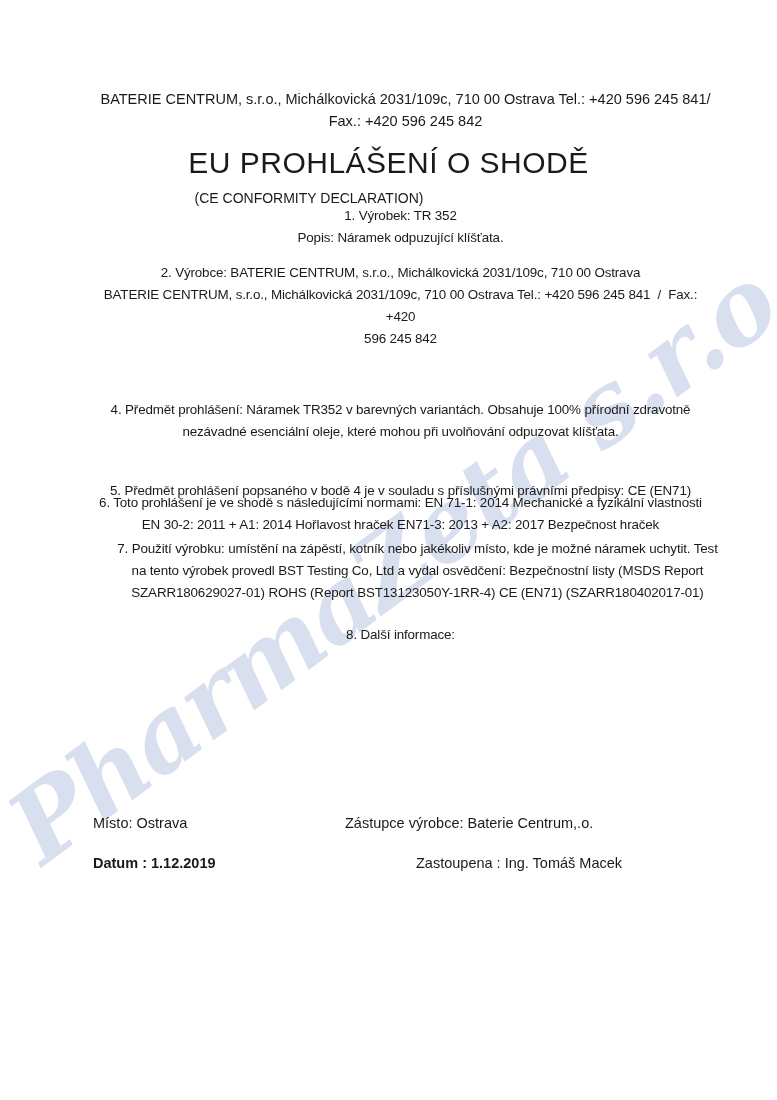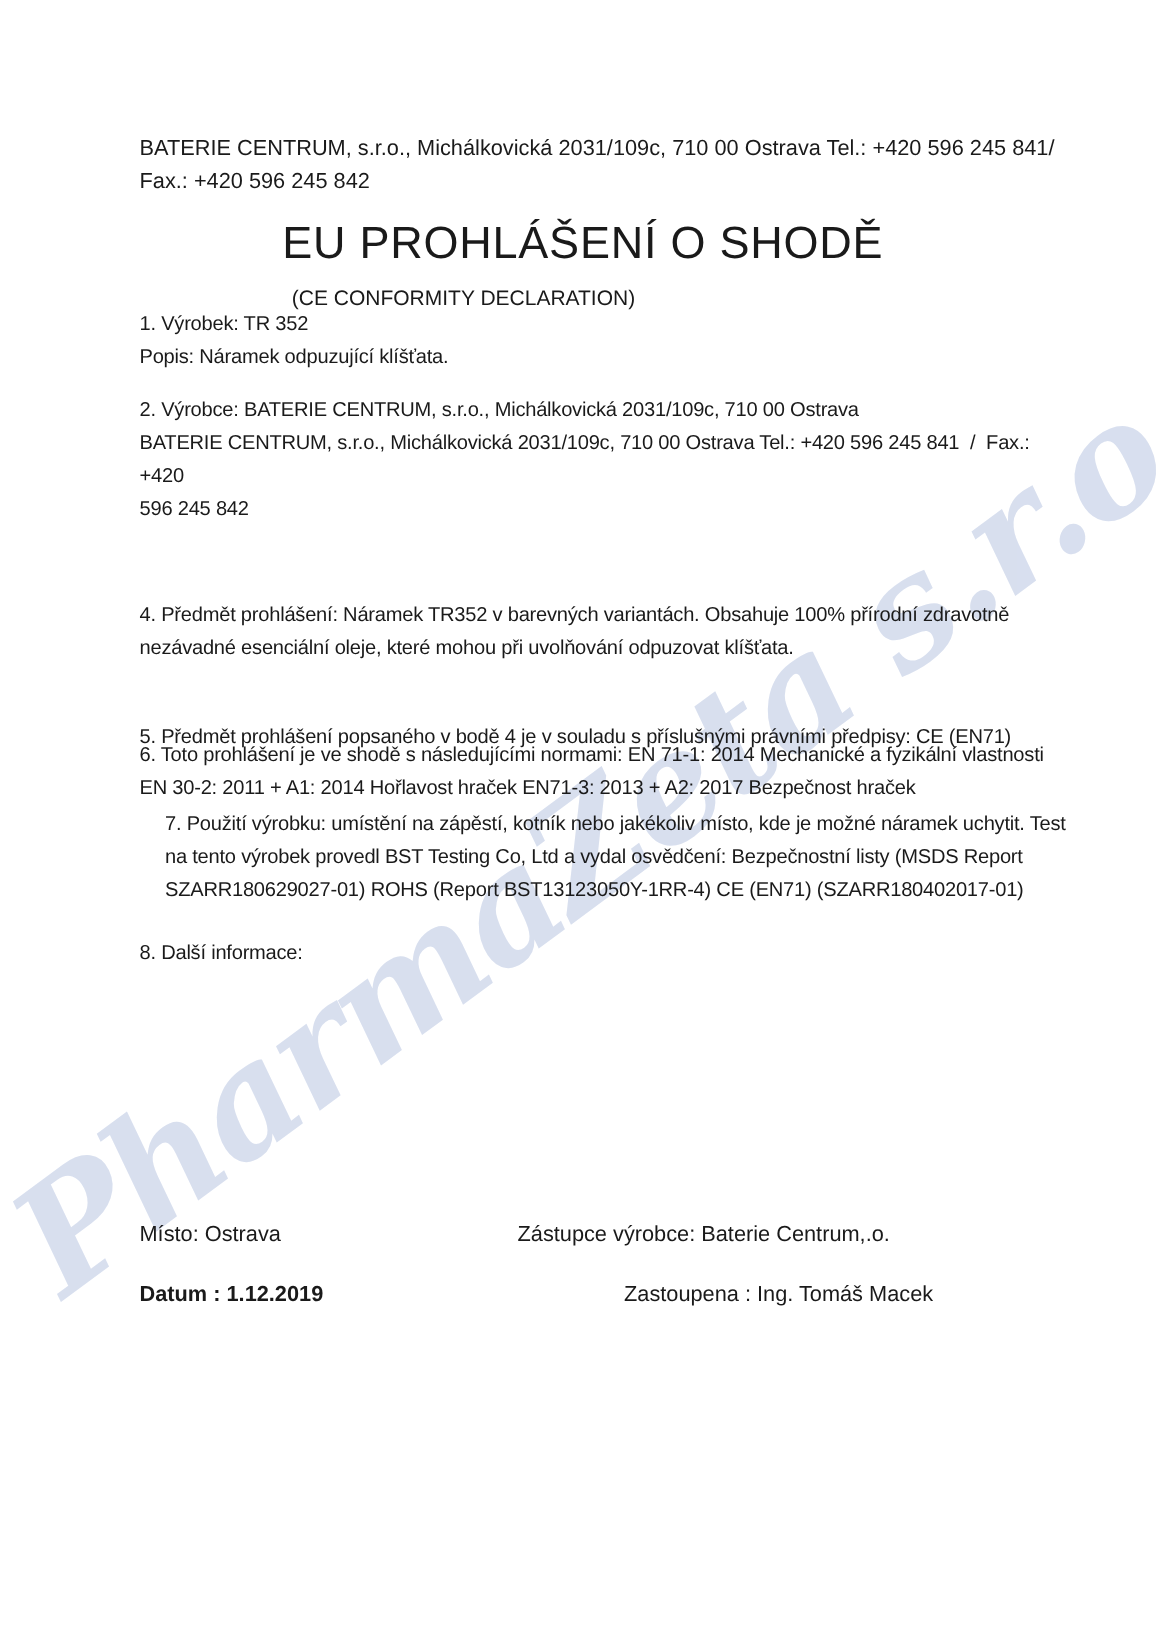--- a/index.html
+++ b/index.html
@@ -29,20 +29,21 @@
     letter-spacing: -2px;
     white-space: nowrap;
     color: #c8d2e8;
     opacity: 0.7;
     pointer-events: none;
     z-index: 0;
   }
   .layer {
     position: absolute;
     z-index: 1;
+    text-align: center;
   }
   .header-block {
     left: 93px;
     top: 88px;
     width: 625px;
     font-size: 14.5px;
     line-height: 22px;
     white-space: pre-wrap;
   }
   .doc-title {

